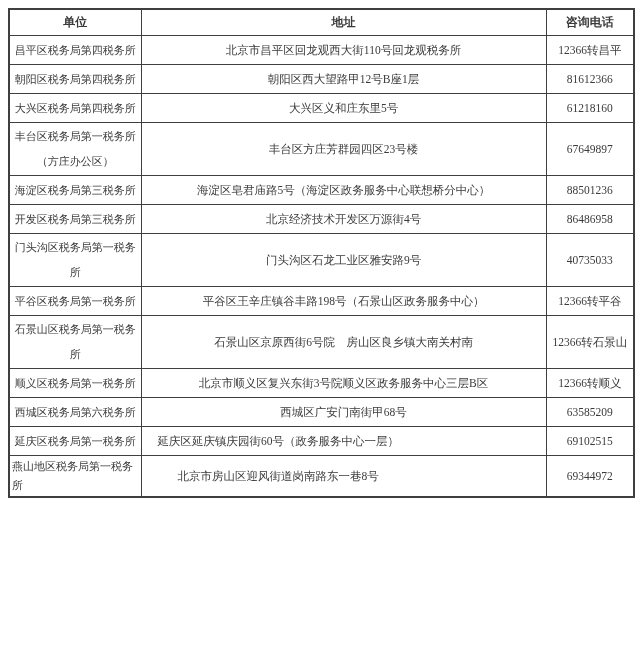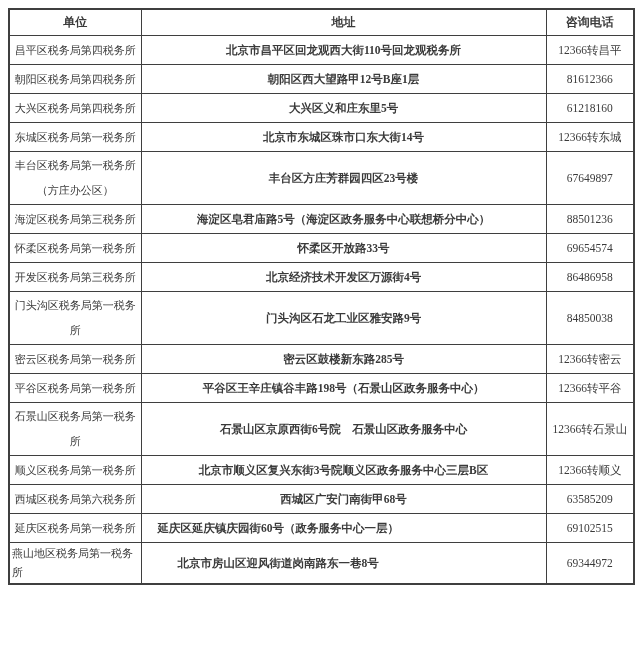--- a/index.html
+++ b/index.html
@@ -40,21 +40,21 @@
     font-weight: bold;
     height: 23px;
     line-height: 23px;
   }
   td {
     font-size: 11px;
     line-height: 25px;
     height: 26px;
     white-space: pre-line;
   }
-  td.addr-cell { font-size: 11.5px; font-weight: bold; }
+  td.addr-cell { font-size: 11.5px; }
   td.phone-cell { font-size: 11.5px; }
   tr.compact td { line-height: 19px; text-align: center; }
 </style>
 </head>
 <body>
 
 <div class="sheet">
   <table class="office-table">
     <colgroup>
       <col class="c-unit">
@@ -80,75 +80,60 @@
     <td class="addr-cell">朝阳区西大望路甲12号B座1层</td>
     <td class="phone-cell">81612366</td>
   </tr>
 
   <tr>
     <td class="unit-cell">大兴区税务局第四税务所</td>
     <td class="addr-cell">大兴区义和庄东里5号</td>
     <td class="phone-cell">61218160</td>
   </tr>
 
-  <tr>
-    <td class="unit-cell">东城区税务局第一税务所</td>
-    <td class="addr-cell">北京市东城区珠市口东大街14号</td>
-    <td class="phone-cell">12366转东城</td>
-  </tr>
 
 
   <tr>
     <td class="unit-cell">丰台区税务局第一税务所
 （方庄办公区）</td>
     <td class="addr-cell">丰台区方庄芳群园四区23号楼</td>
     <td class="phone-cell">67649897</td>
   </tr>
 
   <tr>
     <td class="unit-cell">海淀区税务局第三税务所</td>
     <td class="addr-cell">海淀区皂君庙路5号（海淀区政务服务中心联想桥分中心）</td>
     <td class="phone-cell">88501236</td>
   </tr>
 
-  <tr>
-    <td class="unit-cell">怀柔区税务局第一税务所</td>
-    <td class="addr-cell">怀柔区开放路33号</td>
-    <td class="phone-cell">69654574</td>
-  </tr>
 
   <tr>
     <td class="unit-cell">开发区税务局第三税务所</td>
     <td class="addr-cell">北京经济技术开发区万源街4号</td>
     <td class="phone-cell">86486958</td>
   </tr>
 
   <tr>
     <td class="unit-cell">门头沟区税务局第一税务
 所</td>
     <td class="addr-cell">门头沟区石龙工业区雅安路9号</td>
-    <td class="phone-cell">84850038</td>
+    <td class="phone-cell">40735033</td>
   </tr>
 
-  <tr>
-    <td class="unit-cell">密云区税务局第一税务所</td>
-    <td class="addr-cell">密云区鼓楼新东路285号</td>
-    <td class="phone-cell">12366转密云</td>
-  </tr>
 
   <tr>
     <td class="unit-cell">平谷区税务局第一税务所</td>
     <td class="addr-cell">平谷区王辛庄镇谷丰路198号（石景山区政务服务中心）</td>
     <td class="phone-cell">12366转平谷</td>
   </tr>
 
   <tr>
     <td class="unit-cell">石景山区税务局第一税务
 所</td>
-    <td class="addr-cell">石景山区京原西街6号院　石景山区政务服务中心</td>
+    <td class="addr-cell">石景山区京原西街6号院　房山区良乡镇大南关村南</td>
     <td class="phone-cell">12366转石景山</td>
   </tr>
 
   <tr>
     <td class="unit-cell">顺义区税务局第一税务所</td>
     <td class="addr-cell">北京市顺义区复兴东街3号院顺义区政务服务中心三层B区</td>
     <td class="phone-cell">12366转顺义</td>
   </tr>
 
 

